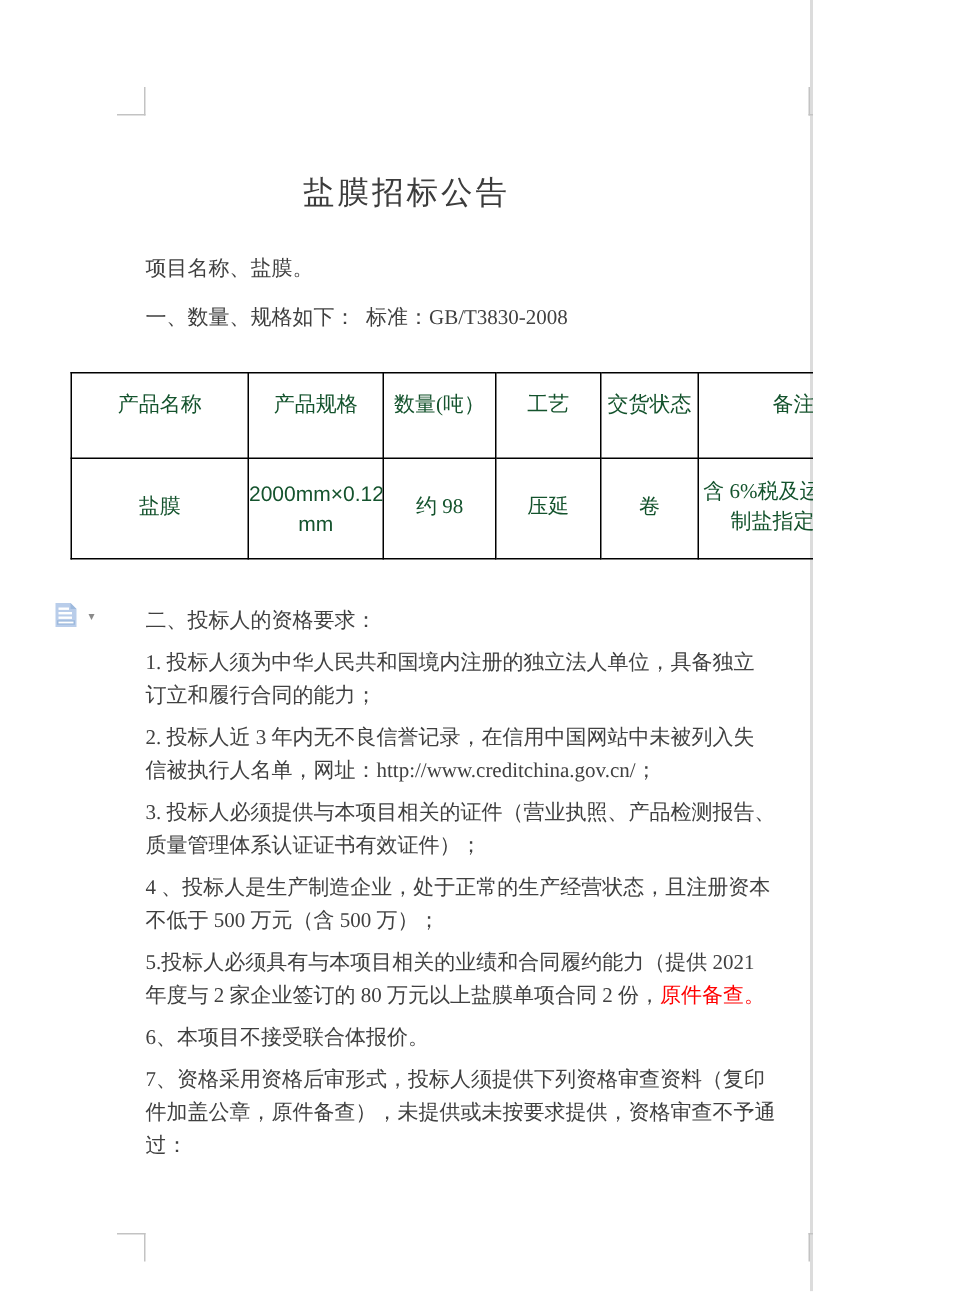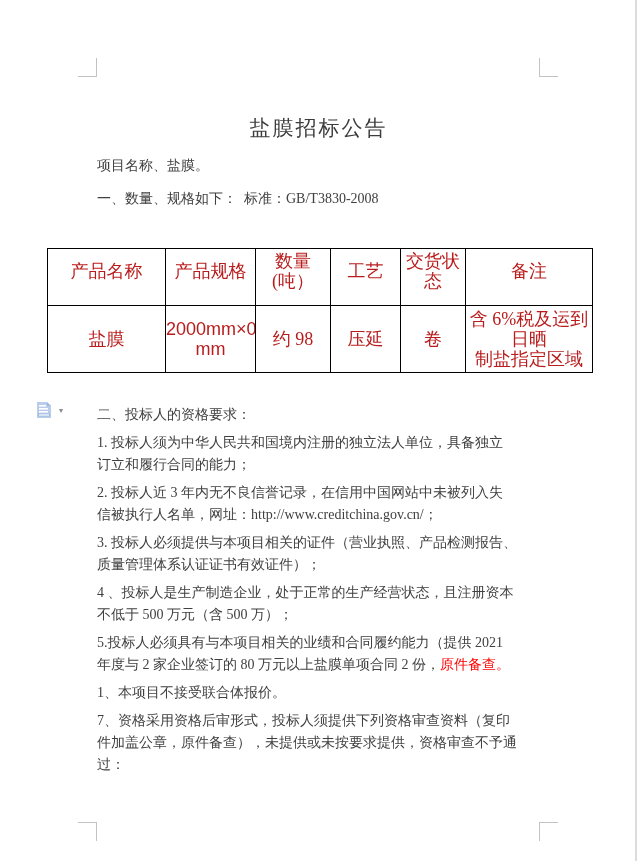--- a/index.html
+++ b/index.html
@@ -1,19 +1,19 @@
 <!DOCTYPE html>
 <html><head>
 <meta charset="utf-8">
 <style>
   * { margin: 0; padding: 0; box-sizing: border-box; }
   html, body { background: #ffffff; }
   .page {
     position: relative;
-    width: 637px;
+    width: 542px;
     height: 861px;
     background: #ffffff;
     font-family: "Liberation Serif", "DejaVu Serif", serif;
     color: #404040;
     overflow: hidden;
   }
   .page-right-edge {
     position: absolute;
     top: 0; right: 0;
     width: 2px; height: 861px;
@@ -35,38 +35,39 @@
     letter-spacing: 2px;
     color: #3c3c3c;
     white-space: pre-wrap;
   }
   .intro-line {
     position: absolute;
     left: 97px;
     font-size: 14px;
     line-height: 22px;
     white-space: pre-wrap;
+    margin-top: 14px;
   }
   .intro-project  { top: 155px; }
   .intro-quantity { top: 188px; }
 
   table.spec-table {
     position: absolute;
     left: 47px; top: 248px;
     width: 545px;
     border-collapse: collapse;
     table-layout: fixed;
   }
   table.spec-table td {
     border: 1px solid #000000;
     text-align: center;
     vertical-align: middle;
-    font-size: 18px;
+    font-size: 14px;
     line-height: 20px;
-    color: #b91c1c;
+    color: #14532d;
     white-space: pre-wrap;
     overflow: hidden;
   }
   table.spec-table tr.header-row  { height: 57px; }
   table.spec-table tr.header-row td { padding-bottom: 12px; }
   table.spec-table tr.data-row    { height: 67px; }
   td.cell-spec {
     font-family: "Liberation Sans", "DejaVu Sans", sans-serif;
     font-weight: normal;
     font-size: 13px;
@@ -169,19 +170,19 @@
     <p>1. 投标人须为中华人民共和国境内注册的独立法人单位，具备独立
 订立和履行合同的能力；</p>
     <p>2. 投标人近 3 年内无不良信誉记录，在信用中国网站中未被列入失
 信被执行人名单，网址：http://www.creditchina.gov.cn/；</p>
     <p>3. 投标人必须提供与本项目相关的证件（营业执照、产品检测报告、
 质量管理体系认证证书有效证件）；</p>
     <p>4 、投标人是生产制造企业，处于正常的生产经营状态，且注册资本
 不低于 500 万元（含 500 万）；</p>
     <p><span>5.投标人必须具有与本项目相关的业绩和合同履约能力（提供 2021
 年度与 2 家企业签订的 80 万元以上盐膜单项合同 2 份，</span><span class="hl-red">原件备查。</span></p>
-    <p>1、本项目不接受联合体报价。</p>
+    <p>6、本项目不接受联合体报价。</p>
     <p>7、资格采用资格后审形式，投标人须提供下列资格审查资料（复印
 件加盖公章，原件备查），未提供或未按要求提供，资格审查不予通
 过：</p>
   </div>
 
 </div>
 
 </body></html>

